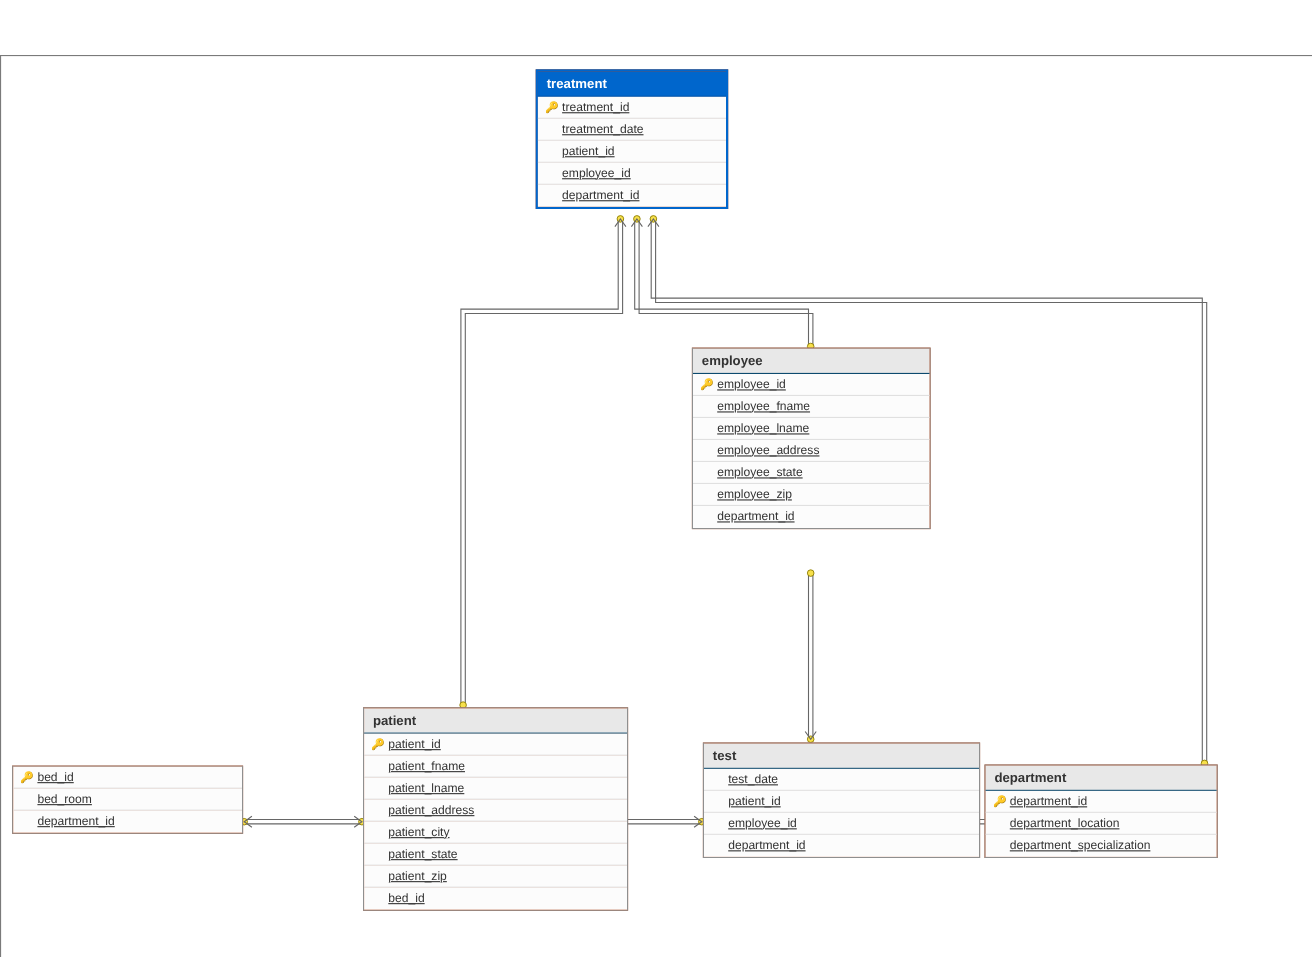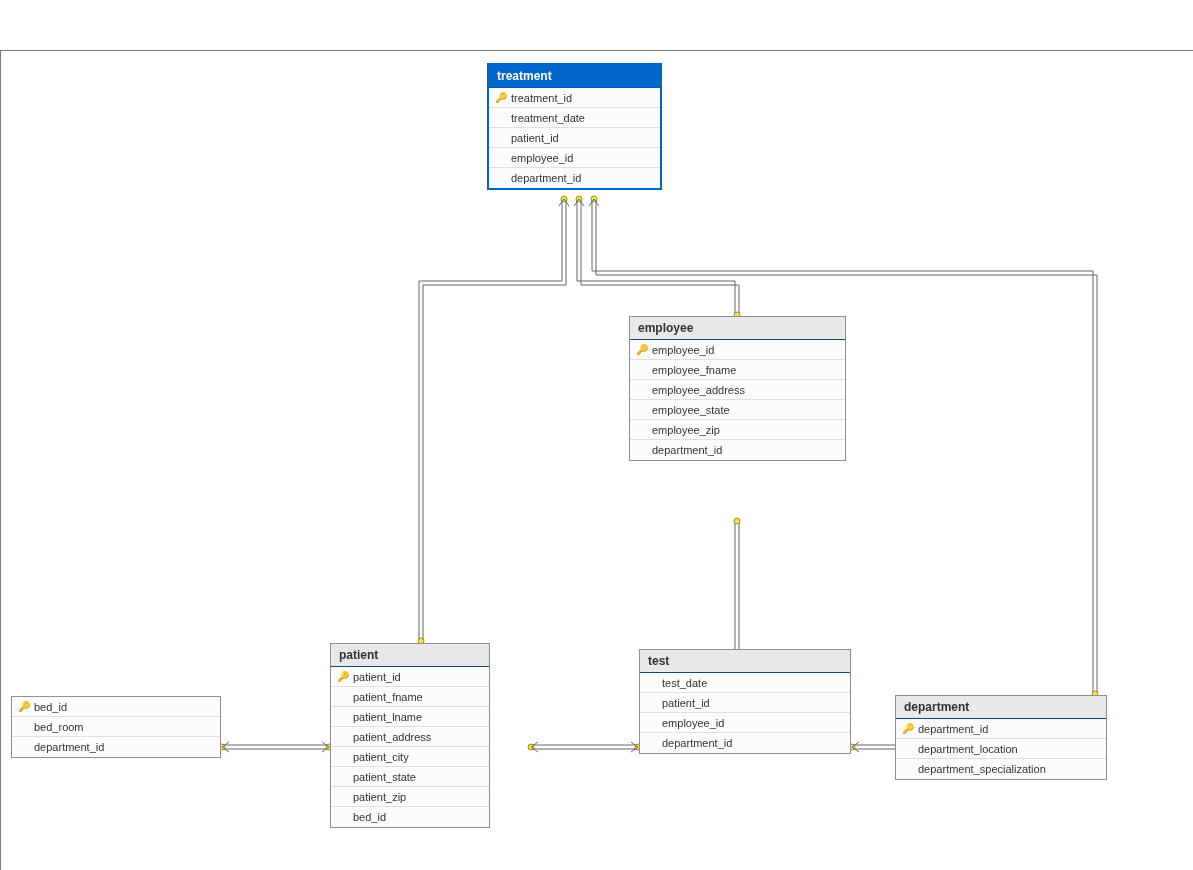--- a/index.html
+++ b/index.html
@@ -56,20 +56,21 @@
   .col:last-child { border-bottom: none; }
   .key-slot {
     width: 18px;
     display: inline-flex;
     justify-content: center;
     color: #d9a400;
     font-size: 10px;
   }
   .col-name {
     color: #333333;
+    text-decoration: underline;
   }
   svg.connectors {
     position: absolute;
     left: 0; top: 0;
     width: 1193px;
     height: 820px;
     pointer-events: none;
   }
   .endpoint {
     fill: #f7e04b;
@@ -183,37 +184,41 @@
     <div class="col">
         <span class="key-slot">🔑</span>
         <span class="col-name">employee_id</span>
       </div>
     <div class="col">
         <span class="key-slot"></span>
         <span class="col-name">employee_fname</span>
       </div>
     <div class="col">
         <span class="key-slot"></span>
+        <span class="col-name">employee_lname</span>
+      </div>
+    <div class="col">
+        <span class="key-slot"></span>
         <span class="col-name">employee_address</span>
       </div>
     <div class="col">
         <span class="key-slot"></span>
         <span class="col-name">employee_state</span>
       </div>
     <div class="col">
         <span class="key-slot"></span>
         <span class="col-name">employee_zip</span>
       </div>
     <div class="col">
         <span class="key-slot"></span>
         <span class="col-name">department_id</span>
       </div>
   </div>
 
-  <div class="table" style="left:329px;top:592px;width:160px">
+  <div class="table" style="left:329px;top:592px;width:241px">
     <div class="table-header">patient</div>
     <div class="col">
         <span class="key-slot">🔑</span>
         <span class="col-name">patient_id</span>
       </div>
     <div class="col">
         <span class="key-slot"></span>
         <span class="col-name">patient_fname</span>
       </div>
     <div class="col">
@@ -235,21 +240,21 @@
     <div class="col">
         <span class="key-slot"></span>
         <span class="col-name">patient_zip</span>
       </div>
     <div class="col">
         <span class="key-slot"></span>
         <span class="col-name">bed_id</span>
       </div>
   </div>
 
-  <div class="table" style="left:638px;top:598px;width:212px">
+  <div class="table" style="left:638px;top:624px;width:252px">
     <div class="table-header">test</div>
     <div class="col">
         <span class="key-slot"></span>
         <span class="col-name">test_date</span>
       </div>
     <div class="col">
         <span class="key-slot"></span>
         <span class="col-name">patient_id</span>
       </div>
     <div class="col">

